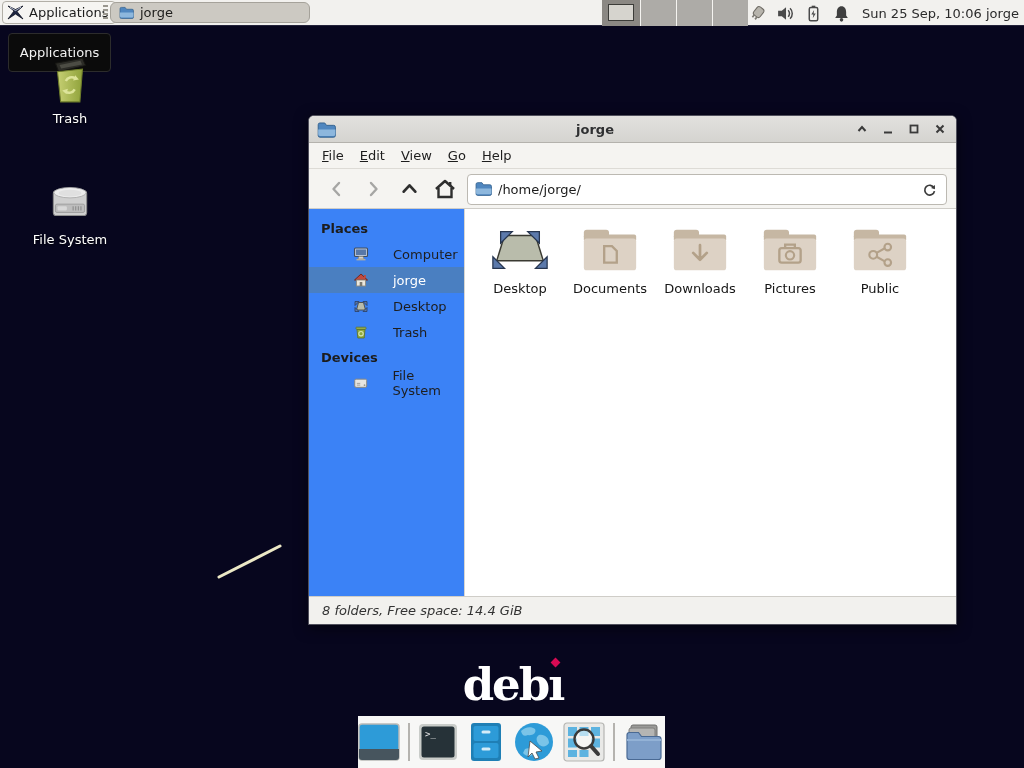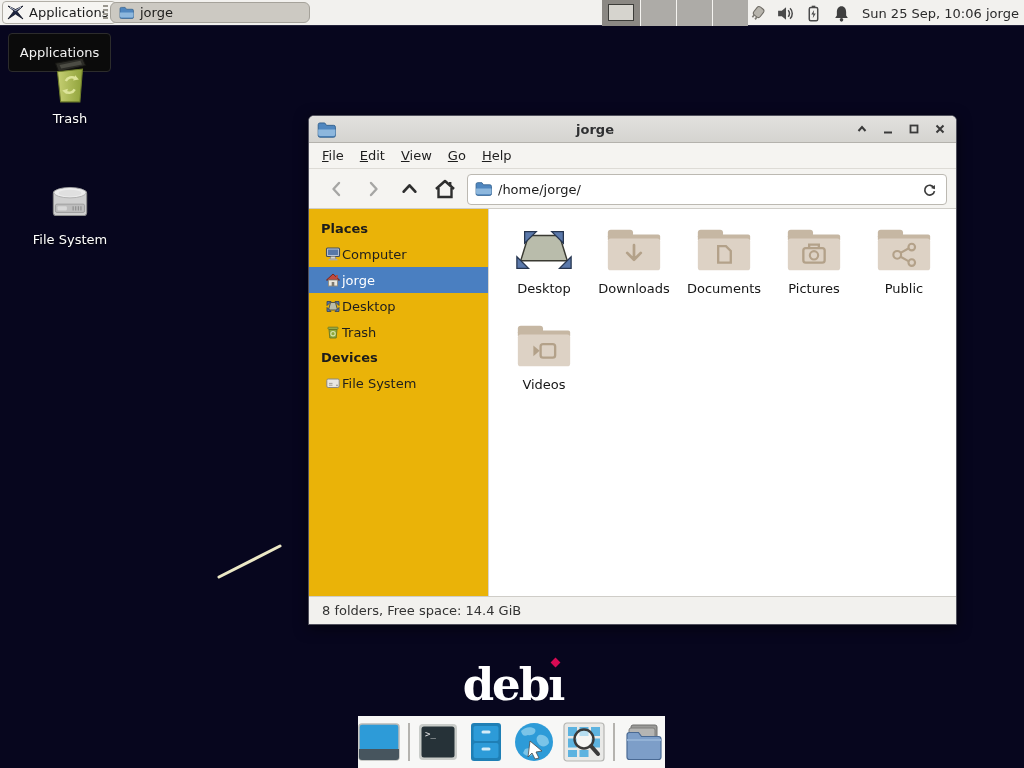--- a/index.html
+++ b/index.html
@@ -48,29 +48,29 @@
   .menu-item { padding:12px 8px; height:26px; display:flex; align-items:center; color:#1d1d1d; }
   .menu-item span { display:inline-block; }
   .menu-item span::first-letter { text-decoration:underline; }
   .wtoolbar { height:40px; background:#f5f4f1; border-bottom:1px solid #cfcdc8; display:flex; align-items:center; padding-left:10px; position:relative; }
   .nav-btn { width:36px; height:30px; display:flex; align-items:center; justify-content:center; }
   .path-wrap { position:absolute; left:158px; right:9px; top:5px; height:31px; }
   .path-input { width:100%; height:31px; border:1px solid #bcb9b2; border-radius:4px; background:#fff; padding:0 34px 0 30px; font-family:inherit; font-size:13px; color:#1a1a1a; }
   .path-folder { position:absolute; left:8px; top:7px; }
   .reload-btn { position:absolute; right:6px; top:5px; width:24px; height:22px; display:flex; align-items:center; justify-content:center; }
   .wcontent { flex:1; display:flex; min-height:0; }
-  .sidepane { width:180px; background:#eab308; border-right:1px solid #d8d6d1; padding-top:7px; }
+  .sidepane { width:156px; background:#3b82f6; border-right:1px solid #d8d6d1; padding-top:7px; }
   .side-header { height:25px; display:flex; align-items:center; padding-left:12px; font-weight:bold; color:#1c1c1c; }
-  .side-row { height:26px; display:flex; align-items:center; gap:1px; padding-left:16px; color:#1e1e1e; }
+  .side-row { height:26px; display:flex; align-items:center; gap:24px; padding-left:44px; color:#1e1e1e; }
   .side-row.selected { background:#4a7fc1; color:#fff; }
   .mainpane { flex:1; background:#fff; padding:14px 0 0 10px; display:flex; flex-wrap:wrap; align-content:flex-start; }
   .file { width:90px; height:96px; display:flex; flex-direction:column; align-items:center; }
   .file svg { display:block; }
   .flabel { margin-top:4px; color:#161616; }
-  .statusbar { height:28px; background:#f2f1ee; border-top:1px solid #cfcdc8; display:flex; align-items:center; padding-left:13px; color:#333; }
+  .statusbar { height:28px; background:#f2f1ee; border-top:1px solid #cfcdc8; display:flex; align-items:center; padding-left:13px; color:#333;font-style:italic; }
 
   
   .dock { position:absolute; left:358px; top:716px; width:307px; height:52px; background:#f7f7f6; display:flex; align-items:center; justify-content:center; gap:8px; }
   .dock-sep { width:2px; height:38px; background:#b5b3af; }
   .dock-item { width:42px; height:42px; display:flex; align-items:center; justify-content:center; }
 </style>
 </head>
 <body>
 
 <div class="stage">
@@ -328,33 +328,33 @@
             <polygon points="60,34 60,46 48,46" fill="#5b79ab" stroke="#26354f" stroke-width="1.3"></polygon>
           </svg>
           <span class="flabel">Desktop</span>
         </div>
 
         <div class="file">
           <svg width="62" height="54" viewBox="0 0 64 54">
             <rect x="5" y="6" width="26" height="10" rx="3" fill="#c6b7a3"></rect>
             <rect x="5" y="11" width="54" height="7" rx="2" fill="#c6b7a3"></rect>
             <rect x="5" y="15" width="54" height="33" rx="3" fill="#ddd2c5"></rect>
-            <path d="M32,22 v13 M25,30 l7,7 7,-7" fill="none" stroke="#b3a189" stroke-width="2.8" stroke-linecap="round" stroke-linejoin="round"></path>
-          </svg>
-          <span class="flabel">Downloads</span>
+            <path d="M26,23 h8 l5,5 v12 h-13 z" fill="none" stroke="#b3a189" stroke-width="2.4"></path>
+          </svg>
+          <span class="flabel">Documents</span>
         </div>
 
         <div class="file">
           <svg width="62" height="54" viewBox="0 0 64 54">
             <rect x="5" y="6" width="26" height="10" rx="3" fill="#c6b7a3"></rect>
             <rect x="5" y="11" width="54" height="7" rx="2" fill="#c6b7a3"></rect>
             <rect x="5" y="15" width="54" height="33" rx="3" fill="#ddd2c5"></rect>
-            <path d="M26,23 h8 l5,5 v12 h-13 z" fill="none" stroke="#b3a189" stroke-width="2.4"></path>
-          </svg>
-          <span class="flabel">Documents</span>
+            <path d="M32,22 v13 M25,30 l7,7 7,-7" fill="none" stroke="#b3a189" stroke-width="2.8" stroke-linecap="round" stroke-linejoin="round"></path>
+          </svg>
+          <span class="flabel">Downloads</span>
         </div>
 
 
         <div class="file">
           <svg width="62" height="54" viewBox="0 0 64 54">
             <rect x="5" y="6" width="26" height="10" rx="3" fill="#c6b7a3"></rect>
             <rect x="5" y="11" width="54" height="7" rx="2" fill="#c6b7a3"></rect>
             <rect x="5" y="15" width="54" height="33" rx="3" fill="#ddd2c5"></rect>
             <rect x="21" y="25" width="22" height="15" rx="2.5" fill="none" stroke="#b3a189" stroke-width="2.4"></rect>
             <path d="M27,25 v-3.5 h10 v3.5" fill="none" stroke="#b3a189" stroke-width="2.4"></path>
@@ -370,30 +370,20 @@
             <rect x="5" y="15" width="54" height="33" rx="3" fill="#ddd2c5"></rect>
             <circle cx="25" cy="32" r="4" fill="none" stroke="#b3a189" stroke-width="2.2"></circle>
             <circle cx="40" cy="24" r="3.4" fill="none" stroke="#b3a189" stroke-width="2.2"></circle>
             <circle cx="40" cy="40" r="3.4" fill="none" stroke="#b3a189" stroke-width="2.2"></circle>
             <path d="M28.5,30 L36.5,25.5 M28.5,34 L36.5,38.5" stroke="#b3a189" stroke-width="2.2"></path>
           </svg>
           <span class="flabel">Public</span>
         </div>
 
 
-        <div class="file">
-          <svg width="62" height="54" viewBox="0 0 64 54">
-            <rect x="5" y="6" width="26" height="10" rx="3" fill="#c6b7a3"></rect>
-            <rect x="5" y="11" width="54" height="7" rx="2" fill="#c6b7a3"></rect>
-            <rect x="5" y="15" width="54" height="33" rx="3" fill="#ddd2c5"></rect>
-            <polygon points="21,26.5 21,37.5 27.5,32" fill="#b3a189"></polygon>
-            <rect x="28.5" y="25" width="15" height="14" rx="2.5" fill="none" stroke="#b3a189" stroke-width="2.4"></rect>
-          </svg>
-          <span class="flabel">Videos</span>
-        </div>
 
       </div>
     </div>
 
     <div class="statusbar">
       <span>8 folders, Free space: 14.4 GiB</span>
     </div>
   </div>
 
   <div class="watermark">

